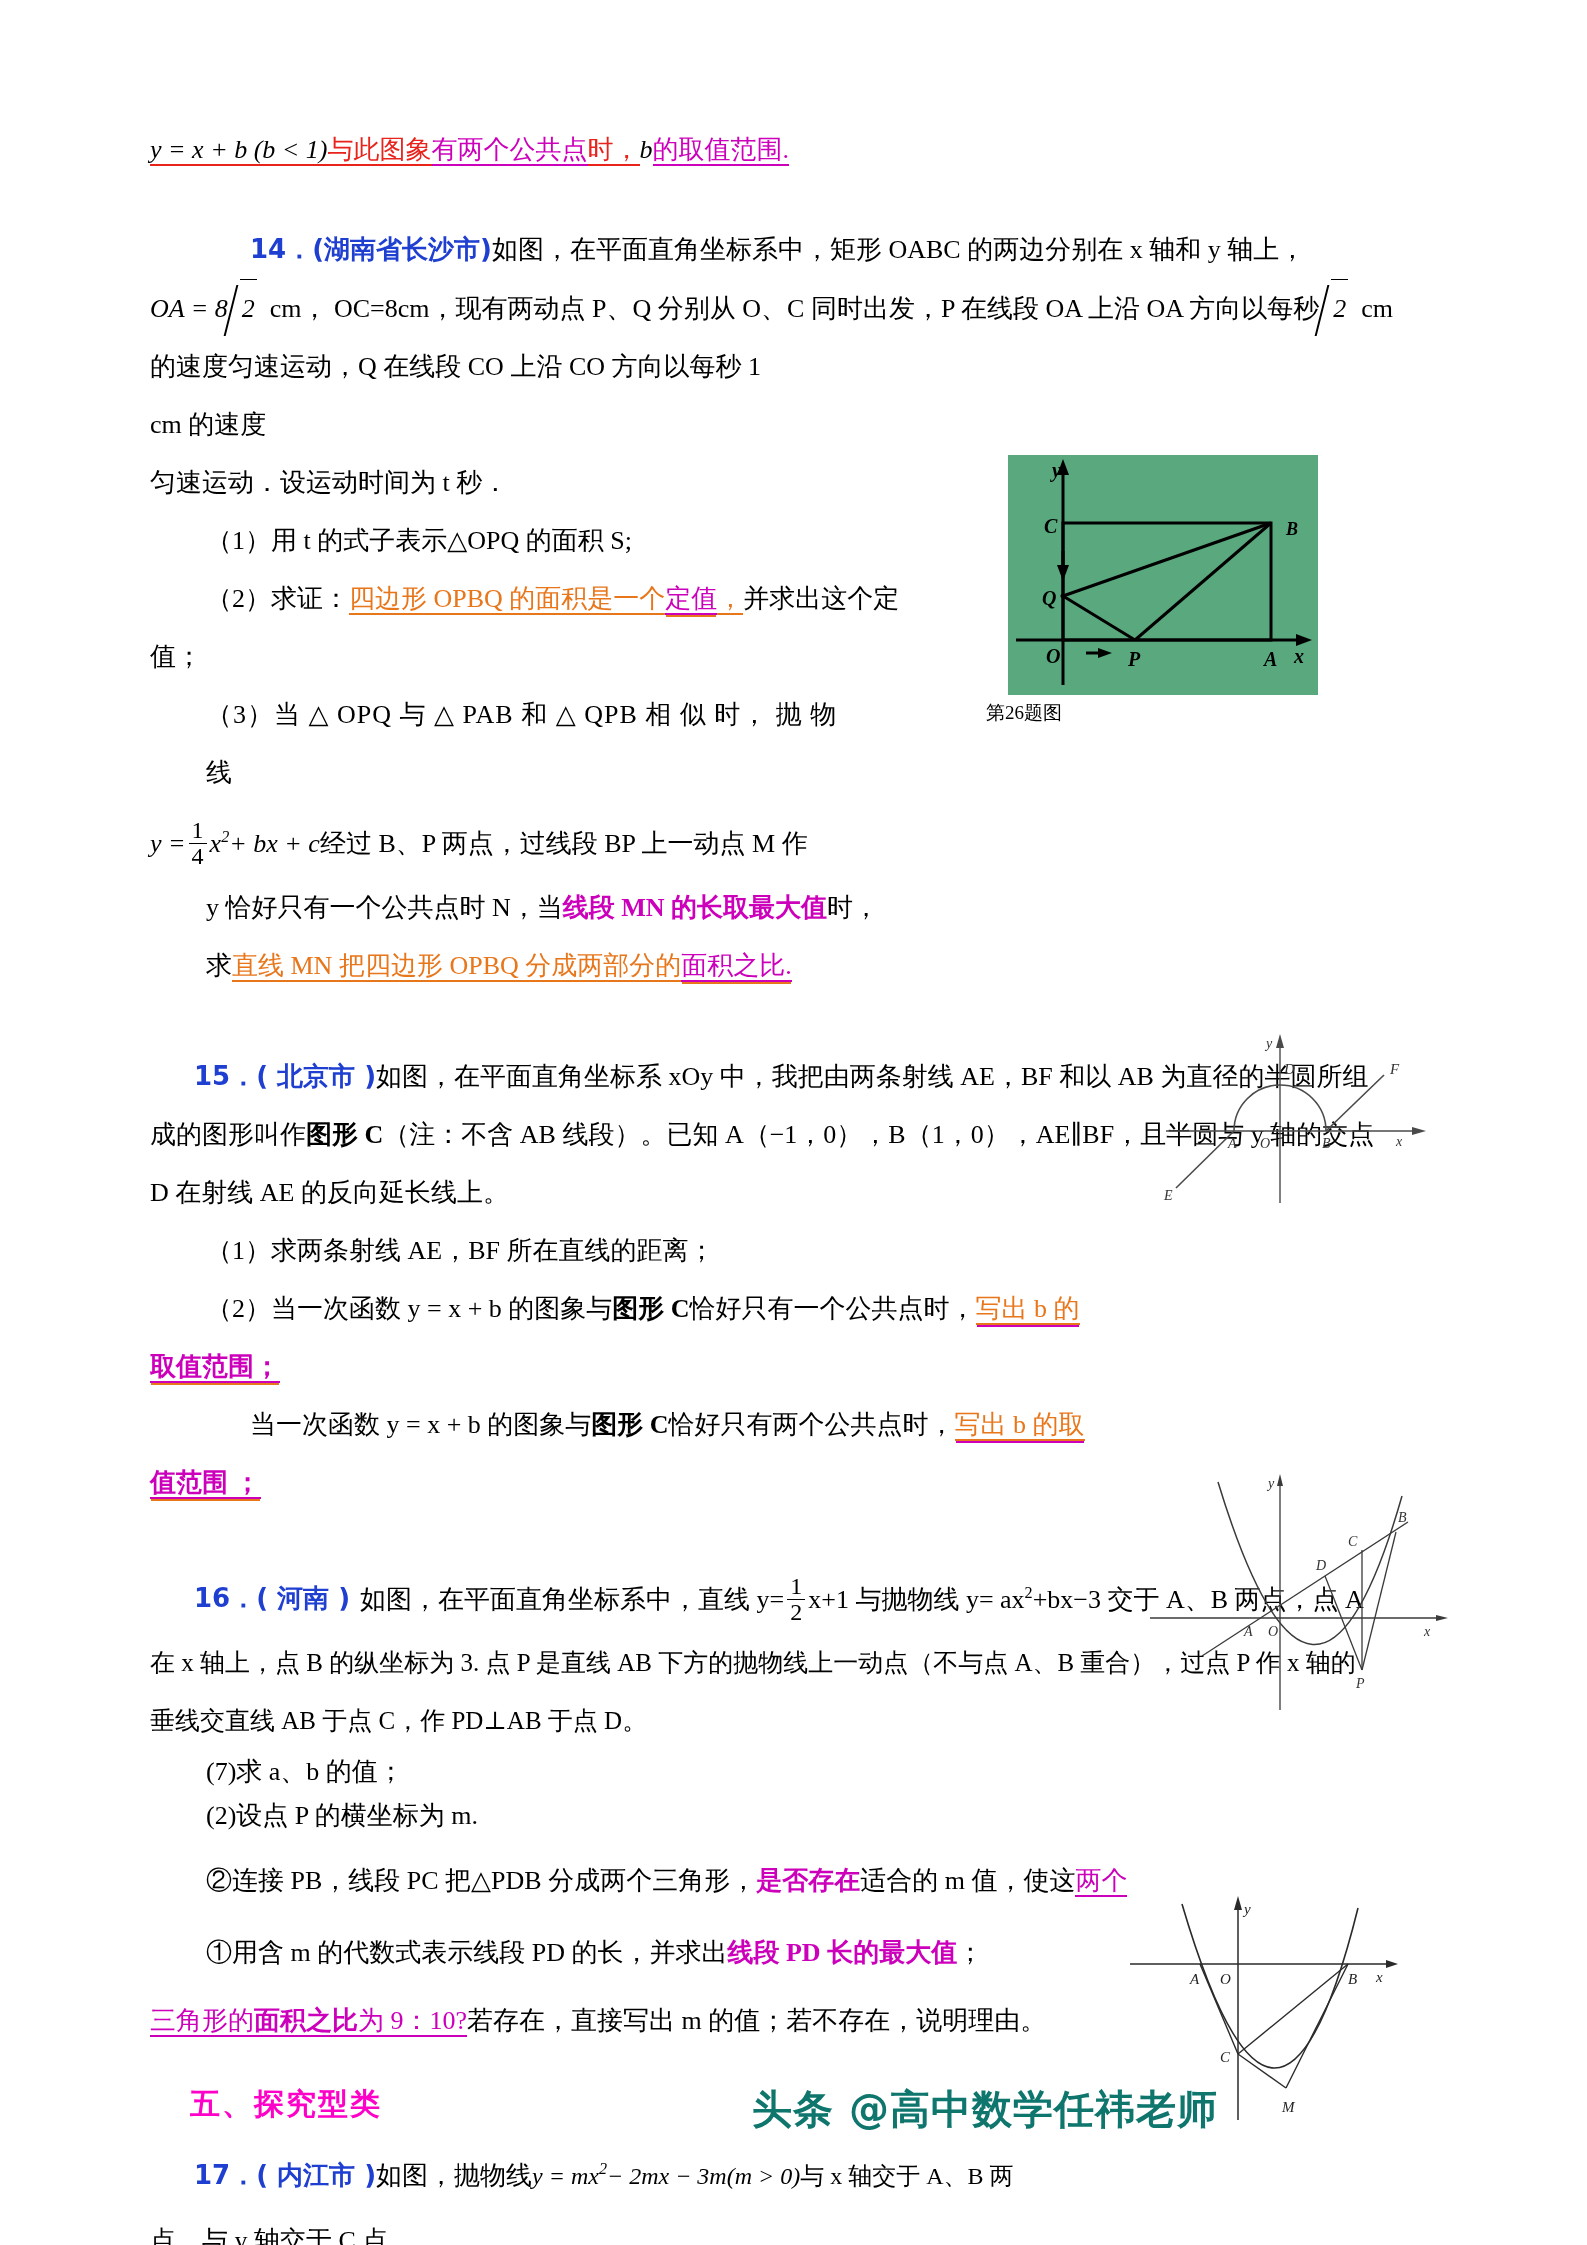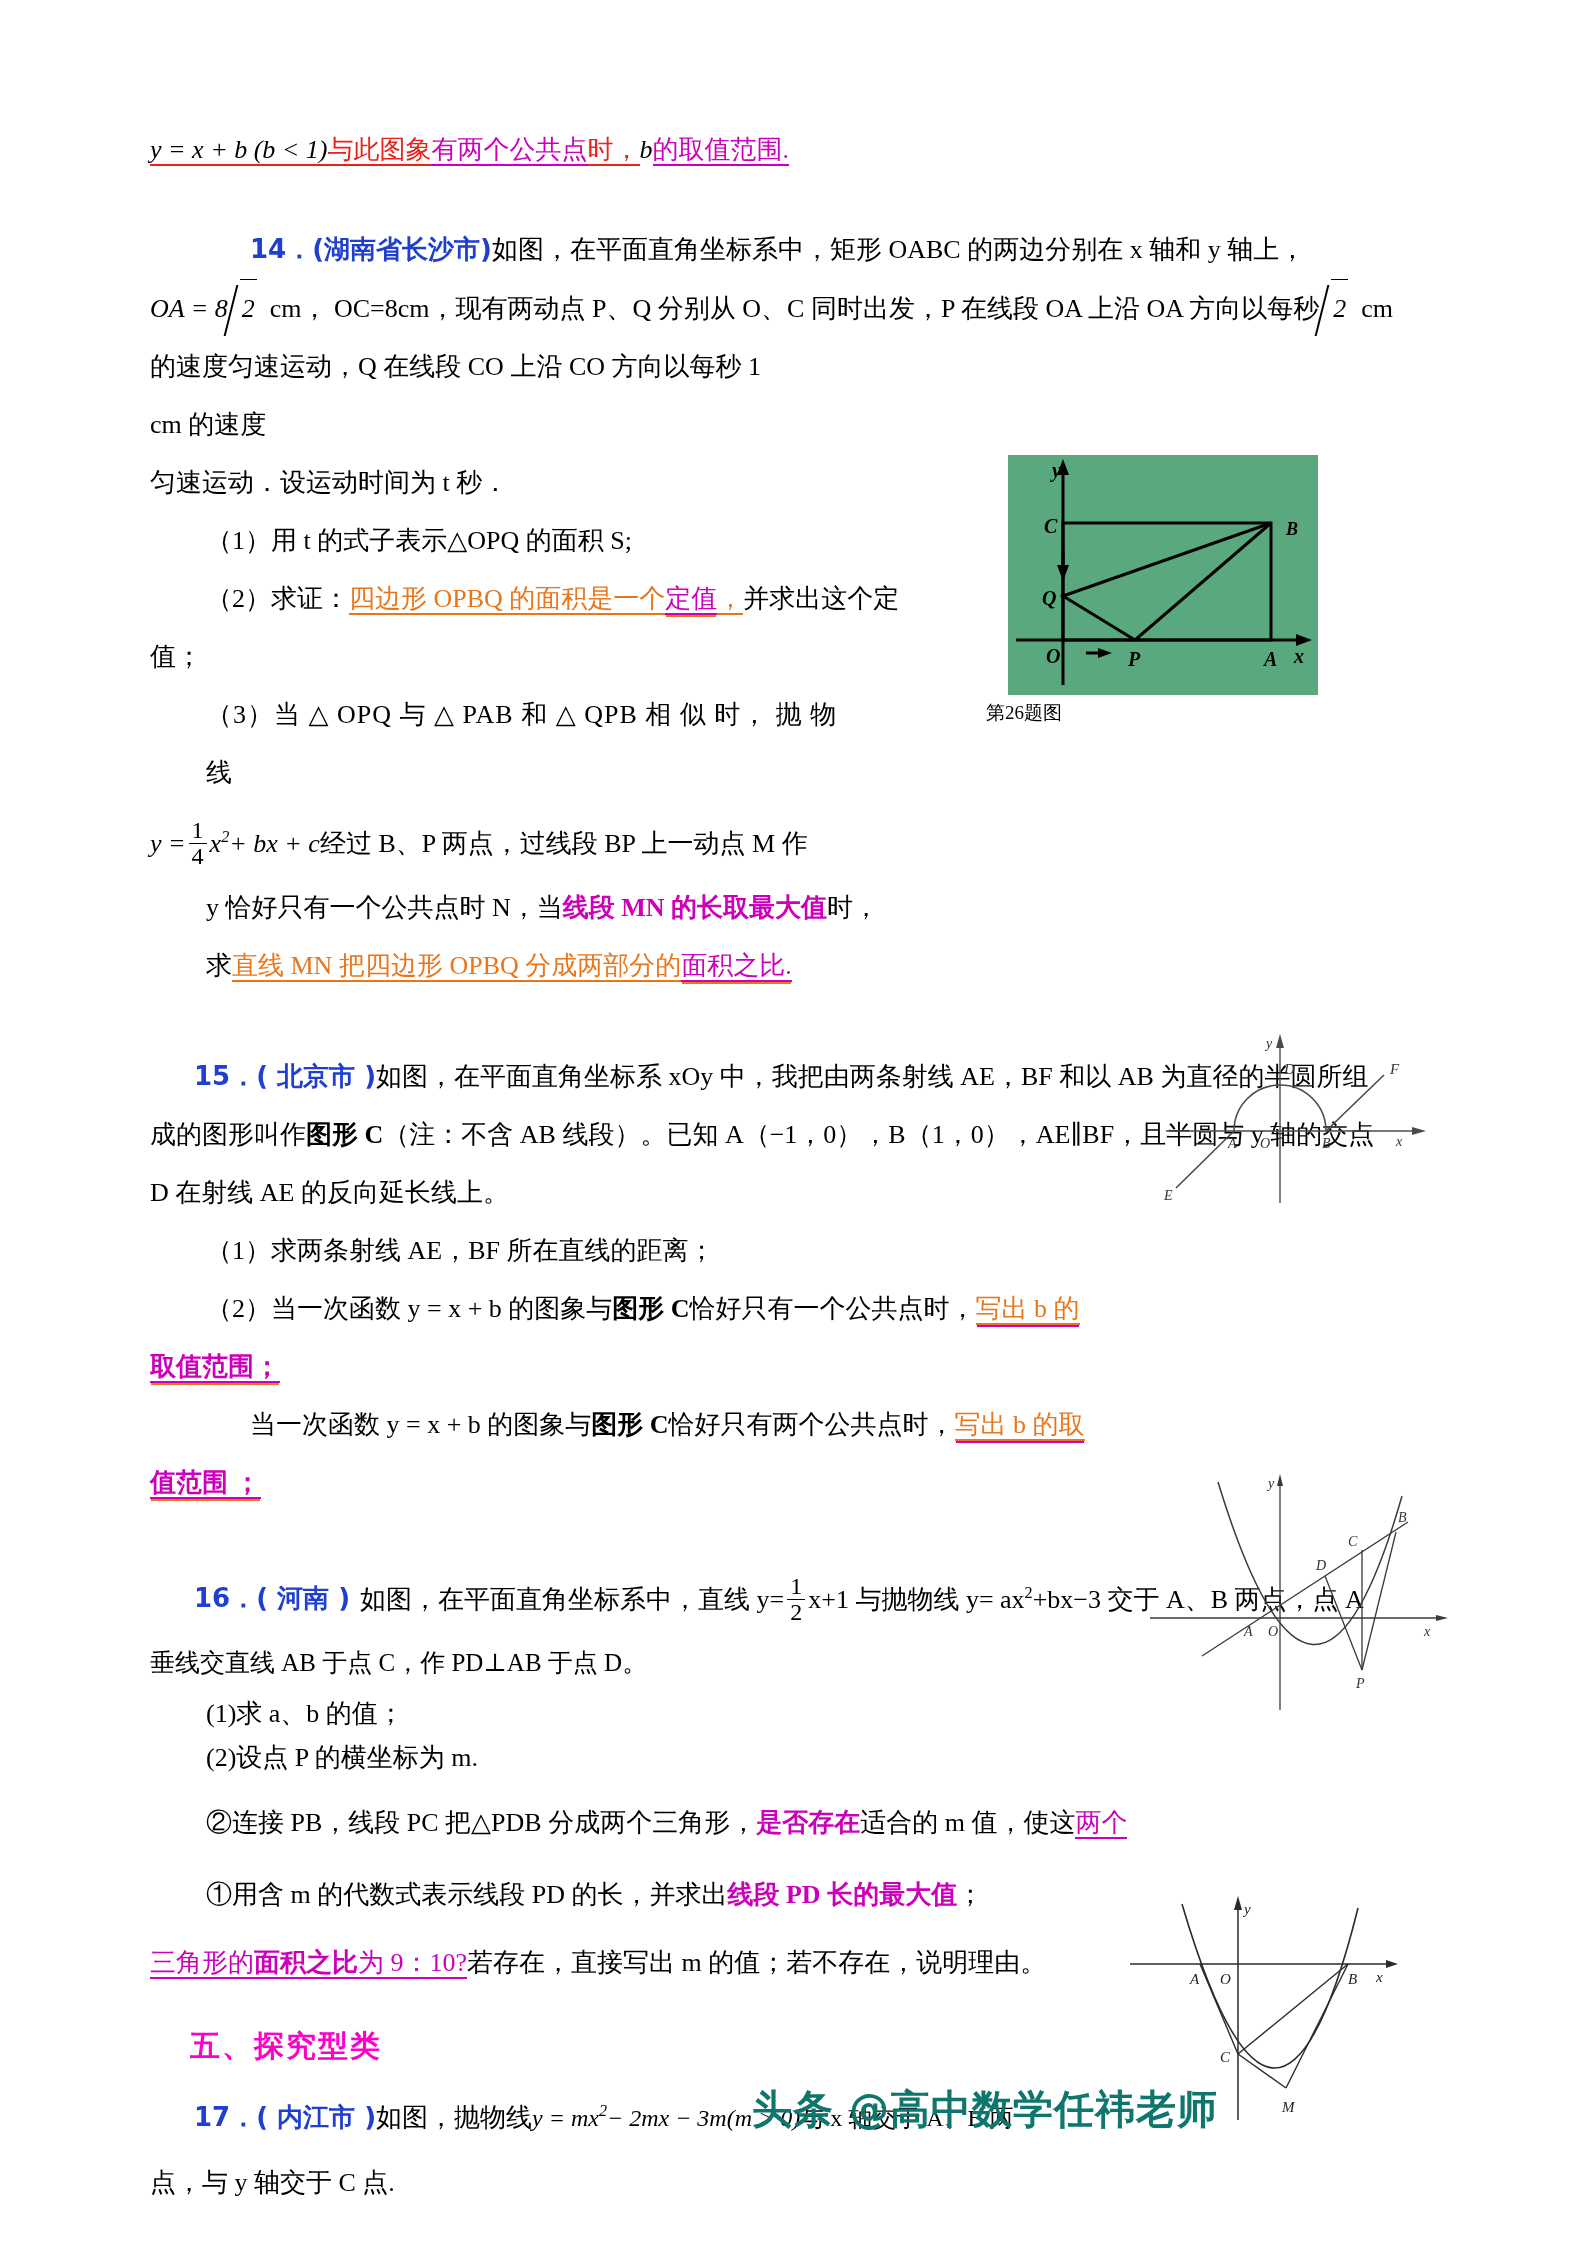--- a/index.html
+++ b/index.html
@@ -224,22 +224,23 @@
       </div>
       <div class="para">
         <span class="magenta u-double-om" style="font-weight:bold;">值范围 ；</span>
       </div>
     </div>
 
     <div style="margin-top:46px;">
       <div class="para" style="padding-left:44px;line-height:70px;">
         <span class="num-label">16．</span><span class="num-label">( 河南 )</span><span class="sp"></span><span>如图，在平面直角坐标系中，直线 y=</span><span class="frac"><span class="num">1</span><span class="den">2</span></span><span>x+1  与抛物线 y= ax</span><sup class="exp">2</sup><span>+bx−3  交于 A、B 两点，点 A</span>
       </div>
+      <div class="para" style="font-size:25px;">在 x 轴上，点 B 的纵坐标为 3.  点 P 是直线 AB 下方的抛物线上一动点（不与点 A、B 重合），过点 P 作 x 轴的</div>
       <div class="para" style="font-size:25px;">垂线交直线 AB 于点 C，作 PD⊥AB 于点 D。</div>
-      <div class="para indent2" style="line-height:44px;">(1)求 a、b 的值；</div>
+      <div class="para indent2" style="line-height:44px;">(7)求 a、b 的值；</div>
       <div class="para indent2" style="line-height:44px;">(2)设点 P 的横坐标为 m.</div>
       <div class="para indent2" style="margin-top:14px;max-width:1020px;">
         <span>②连接 PB，线段 PC 把△PDB 分成两个三角形，</span><span class="magenta" style="font-weight:bold;">是否存在</span><span>适合的 m 值，使这</span><span class="magenta u-magenta">两个</span>
       </div>
       <div class="para indent2" style="margin-top:14px;">
         <span>①用含 m 的代数式表示线段 PD 的长，并求出</span><span class="magenta" style="font-weight:bold;">线段 PD 长的最大值</span><span>；</span>
       </div>
       <div class="para" style="margin-top:10px;">
         <span class="magenta u-magenta">三角形的</span><span class="magenta u-magenta" style="font-weight:bold;margin-top:44px;">面积之比</span><span class="magenta u-magenta">为 9：10?</span><span>若存在，直接写出 m 的值；若不存在，说明理由。</span>
       </div>

